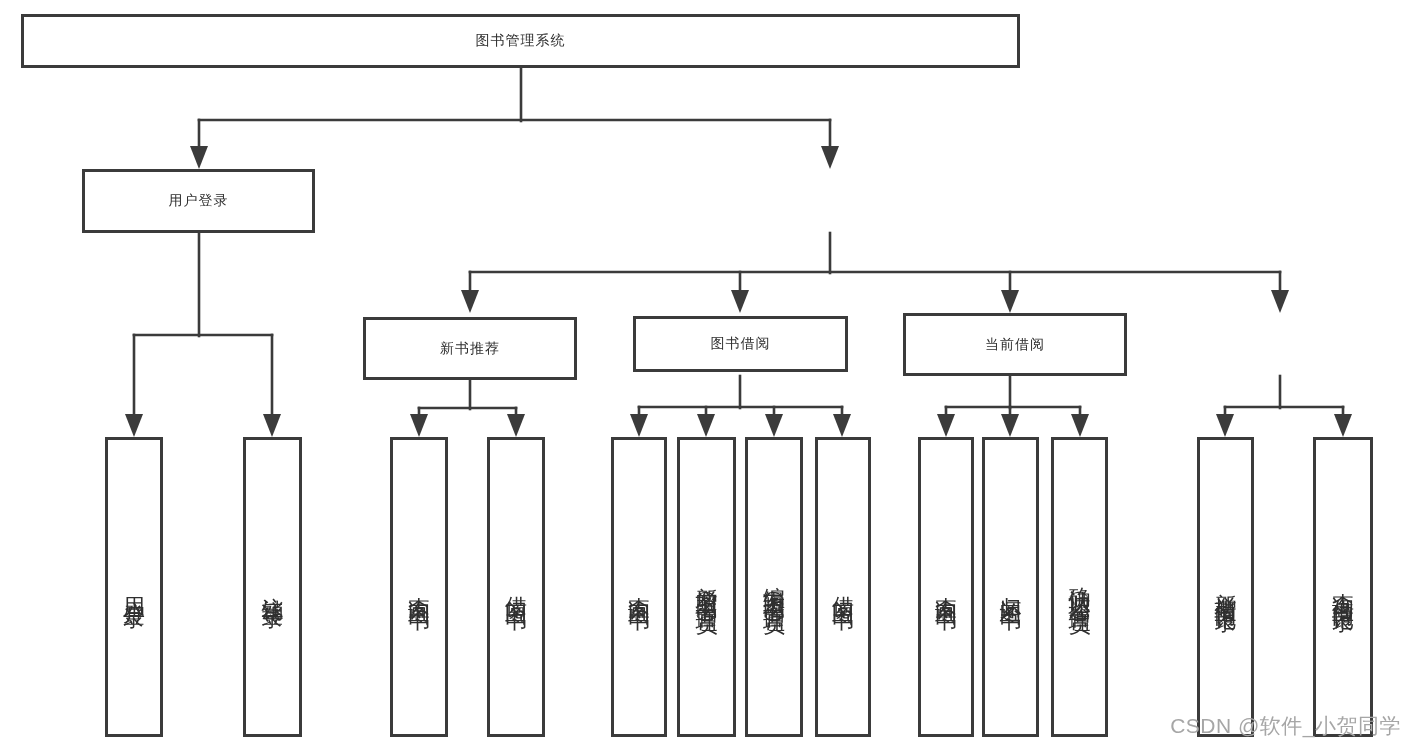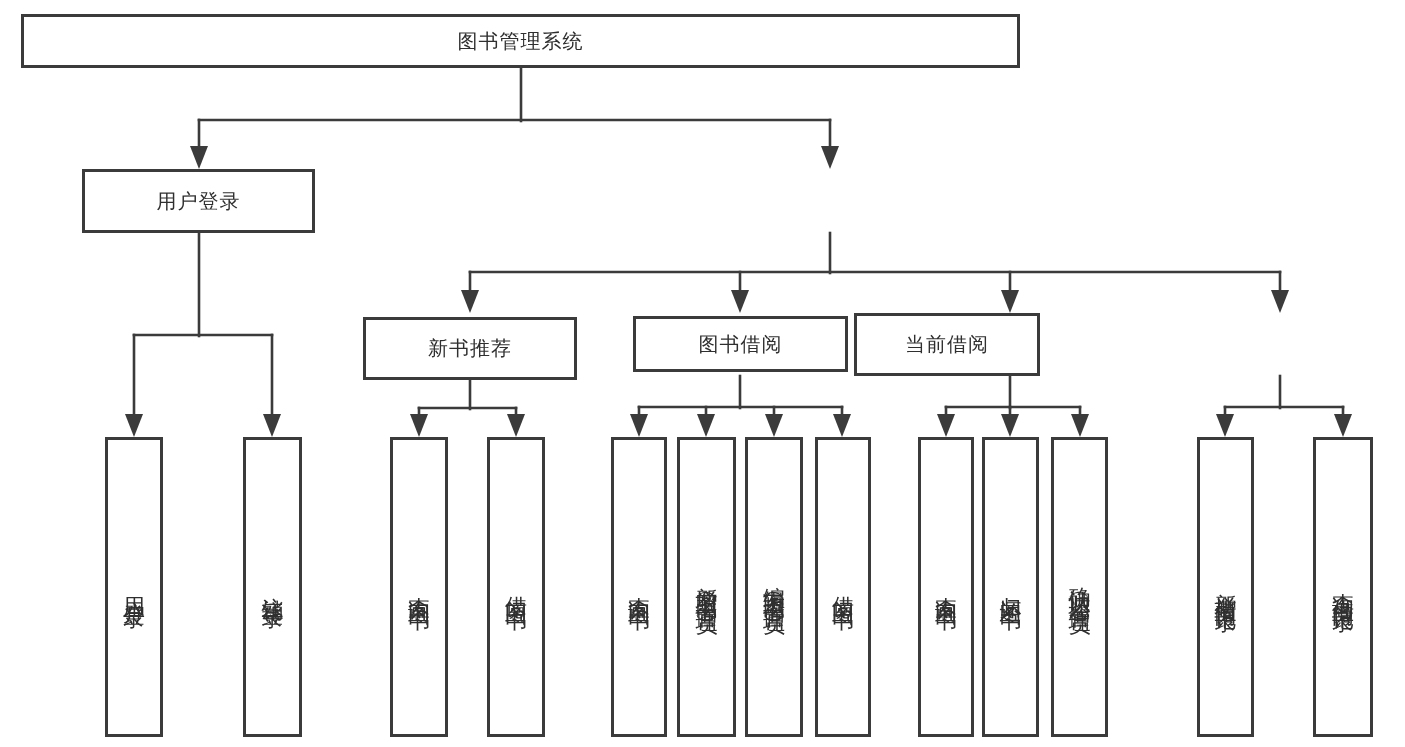--- a/index.html
+++ b/index.html
@@ -12,21 +12,21 @@
   }
   .connectors { position:absolute; left:0; top:0; }
   .ln { stroke:#3b3b3b; stroke-width:2.6; stroke-linecap:square; }
   .ah { fill:#3b3b3b; }
   .box {
     position:absolute; box-sizing:border-box;
     background:#ffffff; border:3px solid #3b3b3b;
     display:flex; align-items:center; justify-content:center;
     color:#2f2f2f;
   }
-  .h { font-size:20px; letter-spacing:1px; white-space:nowrap; }
+  .h { font-size:14px; letter-spacing:1px; white-space:nowrap; }
   .v {
     writing-mode:vertical-rl;
     font-size:22px; letter-spacing:4px; line-height:1.1;
   }
   .watermark {
     position:absolute; top:712px; right:4px;
     font-size:21px; color:#a6a6a6; letter-spacing:0.5px;
     z-index:5; white-space:nowrap;
   }
 </style>
@@ -104,21 +104,21 @@
   <div class="box h" style="left:82px;top:169px;width:233px;height:64px">
     <span>用户登录</span>
   </div>
 
   <div class="box h" style="left:363px;top:317px;width:214px;height:63px">
     <span>新书推荐</span>
   </div>
   <div class="box h" style="left:633px;top:316px;width:215px;height:56px">
     <span>图书借阅</span>
   </div>
-  <div class="box h" style="left:854px;top:313px;width:186px;height:63px">
+  <div class="box h" style="left:903px;top:313px;width:224px;height:63px">
     <span>当前借阅</span>
   </div>
 
   <div class="box v" style="left:105px;top:437px;width:58px;height:300px">
     <span>用户登录</span>
   </div>
   <div class="box v" style="left:243px;top:437px;width:59px;height:300px">
     <span>注销登录</span>
   </div>
 
@@ -152,14 +152,15 @@
     <span>确认归还（管理员）</span>
   </div>
 
   <div class="box v" style="left:1197px;top:437px;width:57px;height:300px">
     <span>新增借阅记录</span>
   </div>
   <div class="box v" style="left:1313px;top:437px;width:60px;height:300px">
     <span>查询借阅记录</span>
   </div>
 
+  <div class="watermark">CSDN @软件_小贺同学</div>
 
 </div>
 
 </body></html>

